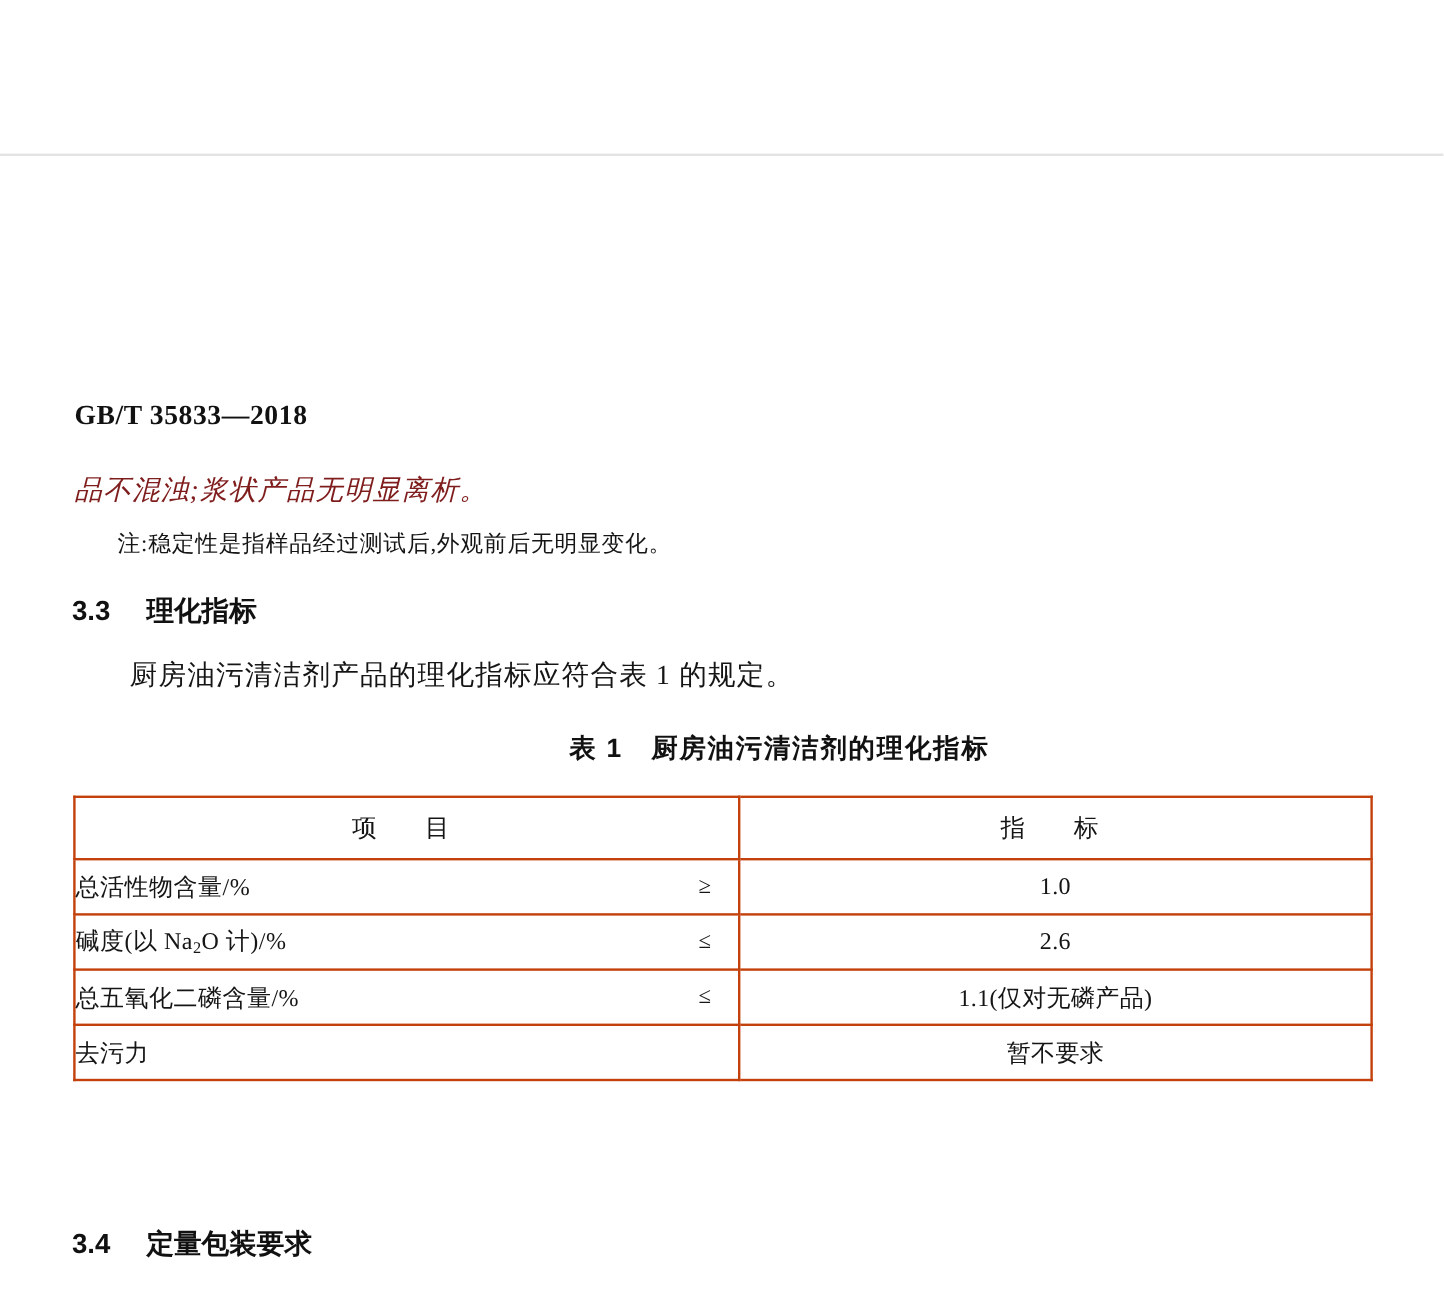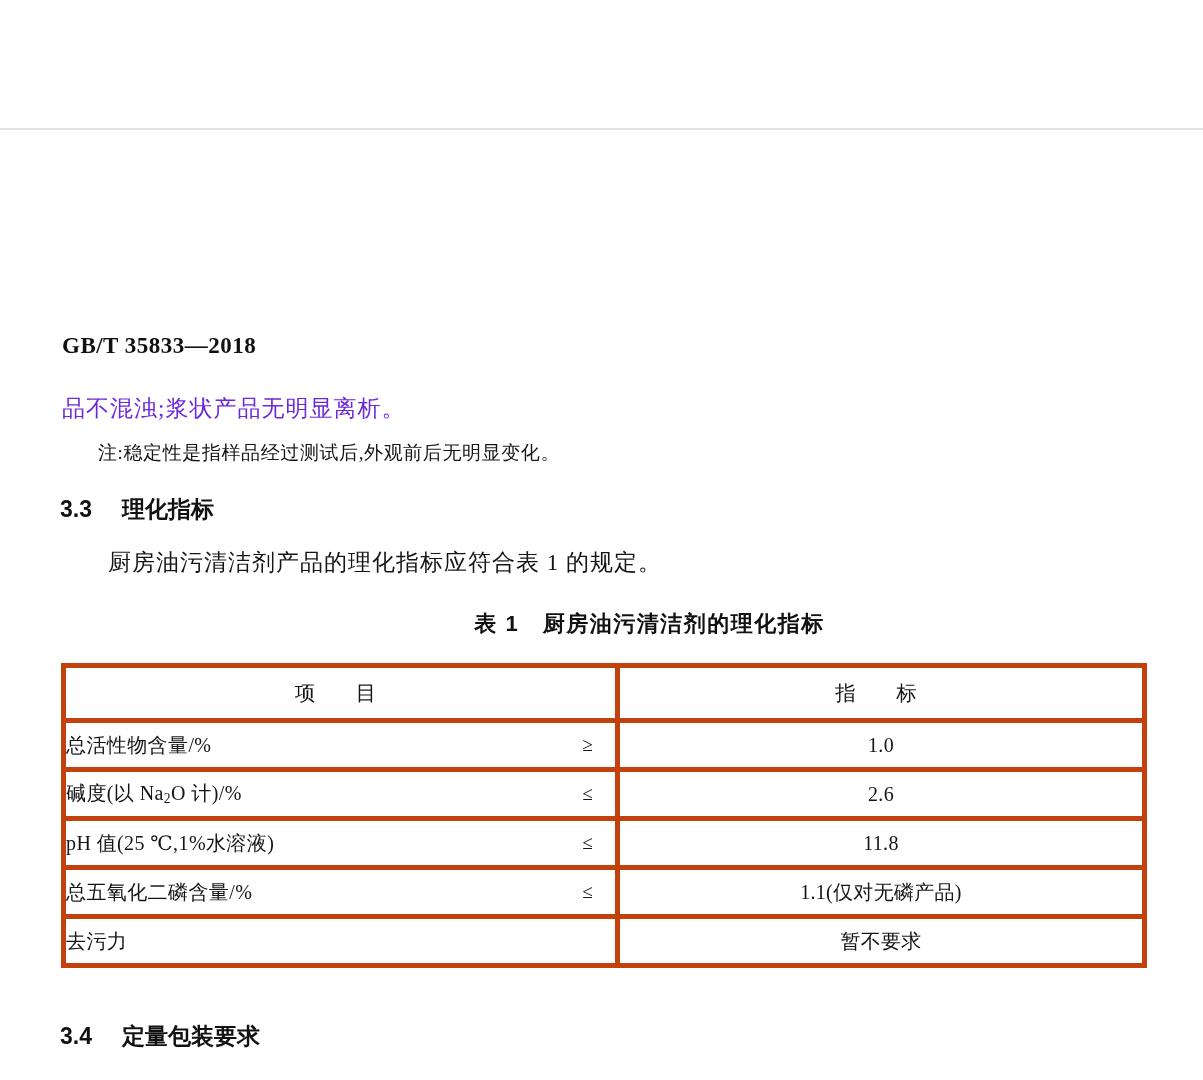--- a/index.html
+++ b/index.html
@@ -50,21 +50,22 @@
     font-size: 23px;
     letter-spacing: 0.5px;
     color: #111;
   }
   .para-cont {
     position: absolute;
     left: 62px;
     top: 265px;
     font-size: 23px;
     letter-spacing: 1px;
-    color: #6d28d9;
+    color: #7f1d1d;
+    font-style: italic;
   }
   .note-line {
     position: absolute;
     left: 98px;
     top: 312px;
     font-size: 19px;
     letter-spacing: 0.6px;
     color: #151515;
   }
   .sec-head {
@@ -106,21 +107,21 @@
     left: 61px;
     top: 535px;
     width: 1081px;
   }
   table.spec {
     border-collapse: collapse;
     width: 1081px;
     table-layout: fixed;
   }
   table.spec td, table.spec th {
-    border: 5px solid #c2410c;
+    border: 2px solid #c2410c;
     padding: 0;
     height: 44px;
     font-weight: normal;
     font-size: 20px;
     color: #151515;
     margin-left: 35px;
   }
   table.spec .hdr-item, table.spec .hdr-index {
     text-align: center;
     letter-spacing: 10px;
@@ -199,27 +200,20 @@
           </tr>
           <tr>
             <td class="cell-item">
               <span>碱度(以 Na<sub>2</sub>O 计)/%</span>
               <span class="cmp">≤</span>
             </td>
             <td class="cell-val">2.6</td>
           </tr>
           <tr>
             <td class="cell-item">
-              <span>pH 值(25 ℃,1%水溶液)</span>
-              <span class="cmp">≤</span>
-            </td>
-            <td class="cell-val">11.8</td>
-          </tr>
-          <tr>
-            <td class="cell-item">
               <span>总五氧化二磷含量/%</span>
               <span class="cmp">≤</span>
             </td>
             <td class="cell-val">1.1(仅对无磷产品)</td>
           </tr>
           <tr>
             <td class="cell-item">
               <span>去污力</span>
               <span class="cmp"></span>
             </td>

